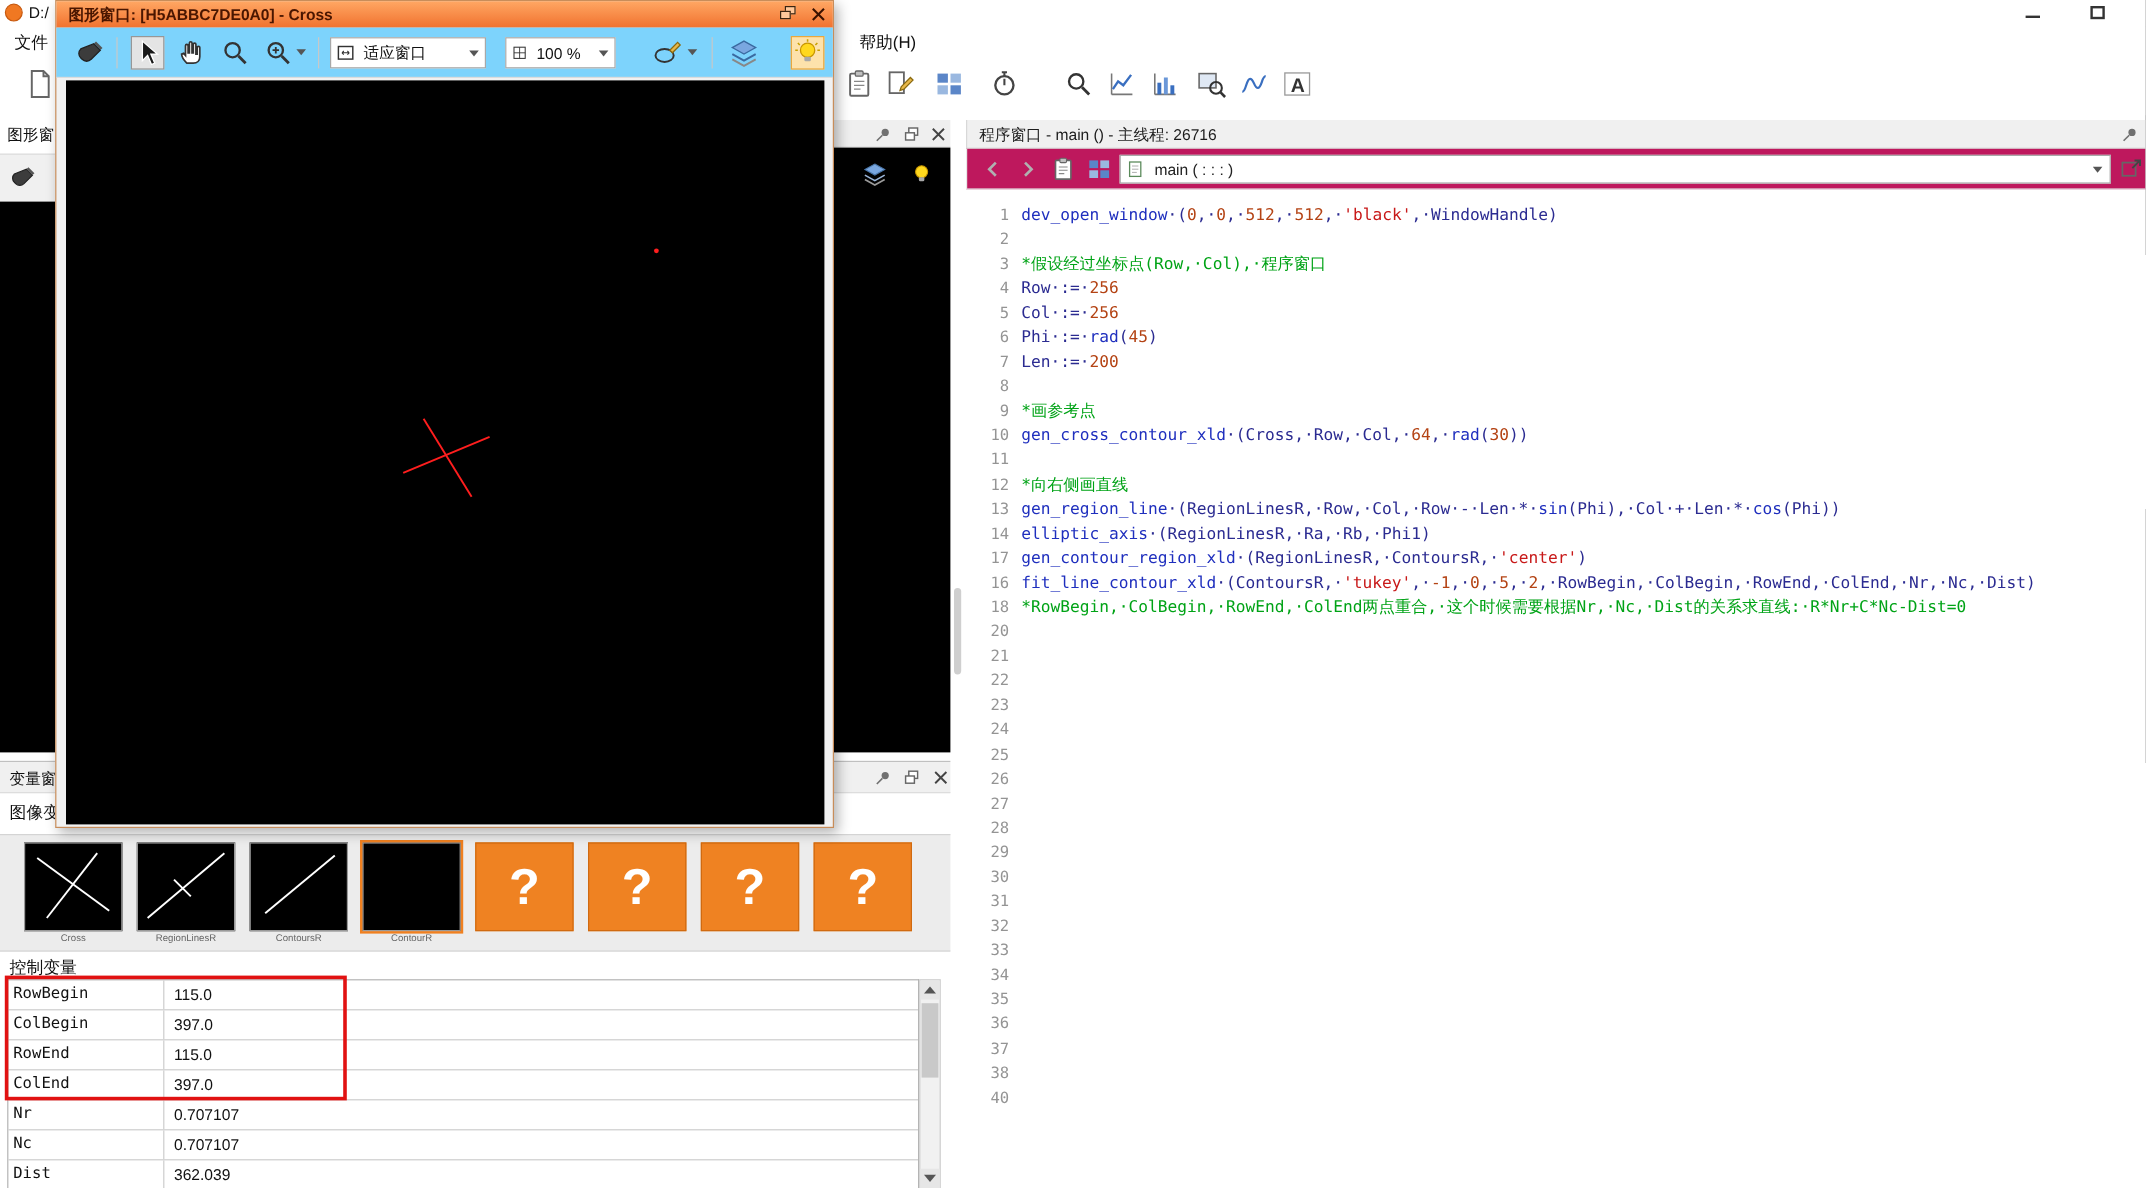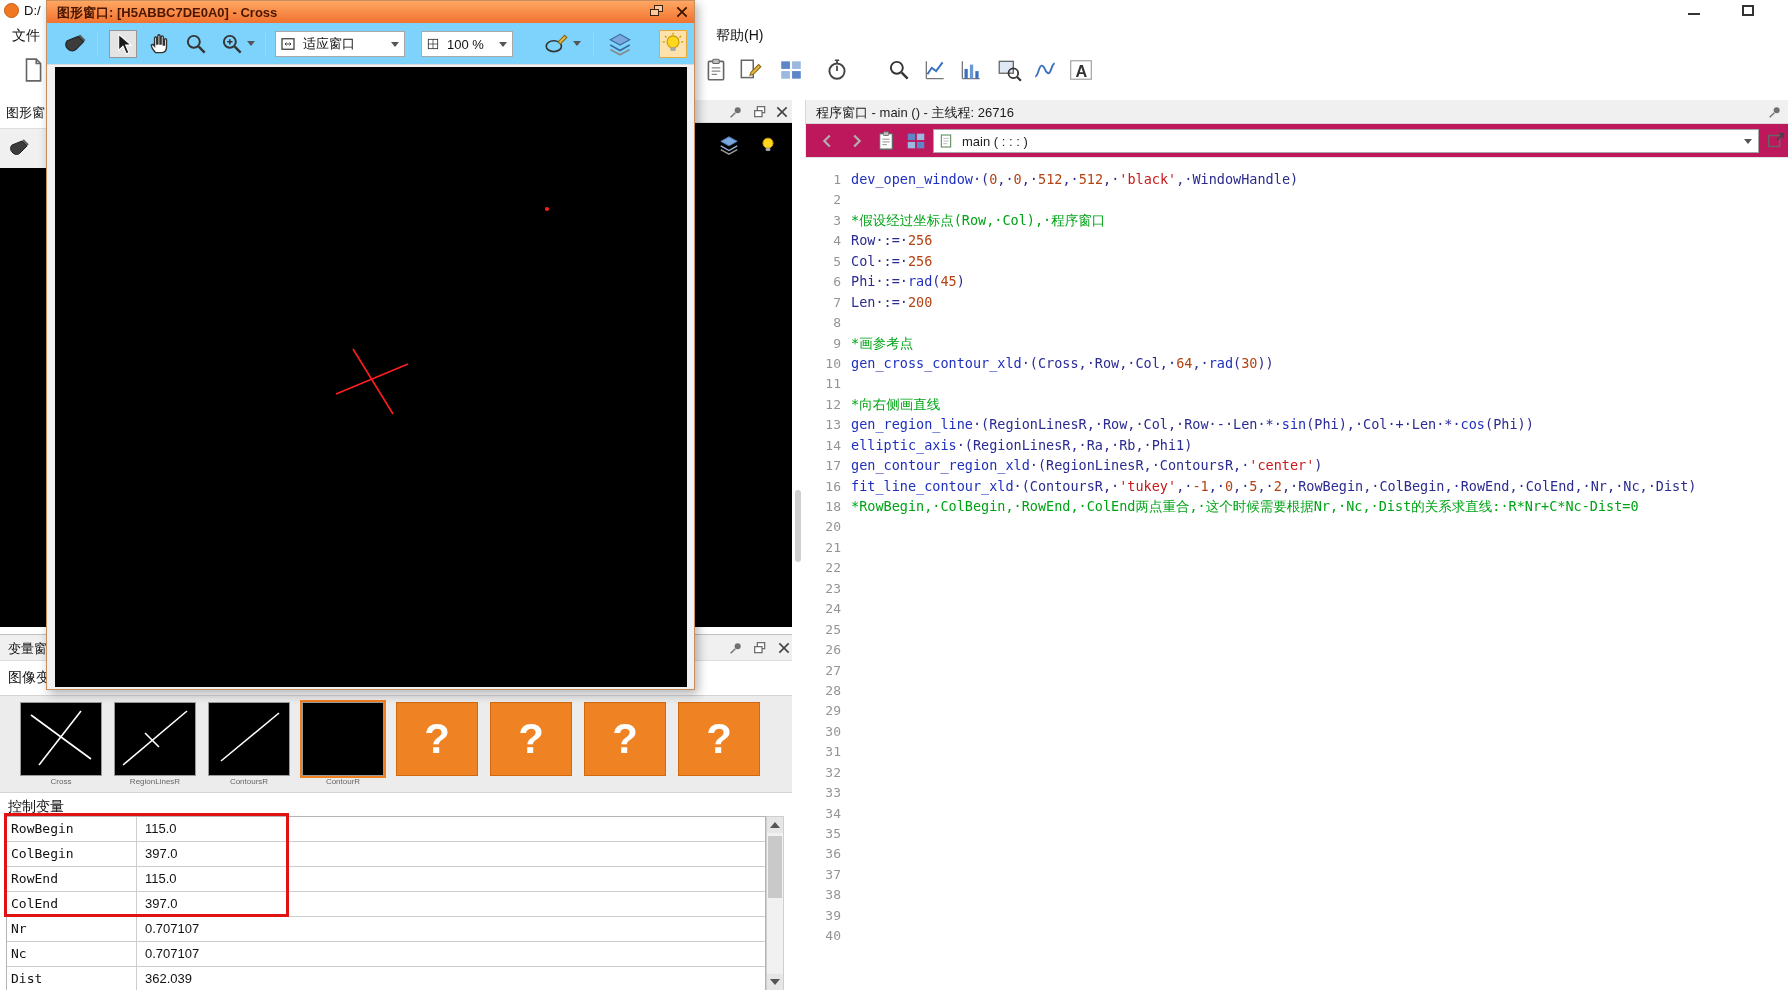--- a/index.html
+++ b/index.html
@@ -407,21 +407,20 @@
       <div class="cl"><span class="ln">29</span></div>
       <div class="cl"><span class="ln">30</span></div>
       <div class="cl"><span class="ln">31</span></div>
       <div class="cl"><span class="ln">32</span></div>
       <div class="cl"><span class="ln">33</span></div>
       <div class="cl"><span class="ln">34</span></div>
       <div class="cl"><span class="ln">35</span></div>
       <div class="cl"><span class="ln">36</span></div>
       <div class="cl"><span class="ln">37</span></div>
       <div class="cl"><span class="ln">38</span></div>
-      <div class="cl"><span class="ln">39</span></div>
       <div class="cl"><span class="ln">40</span></div>
     </div>
 
   <div id="gwin">
     <div id="gtitle">
       <span class="abs" style="left:10px;top:3px;font-size:13px;font-weight:600;color:#4a1600">图形窗口: [H5ABBC7DE0A0] - Cross</span>
       <div class="abs" style="left:601px;top:3px;width:20px;height:16px">
         <span class="abs" style="left:6px;top:1px;width:9px;height:7px;border:1.5px solid #3a2410;background:#ffc89a"></span>
         <span class="abs" style="left:2px;top:5px;width:9px;height:7px;border:1.5px solid #3a2410;background:#ffc89a"></span>
       </div>

